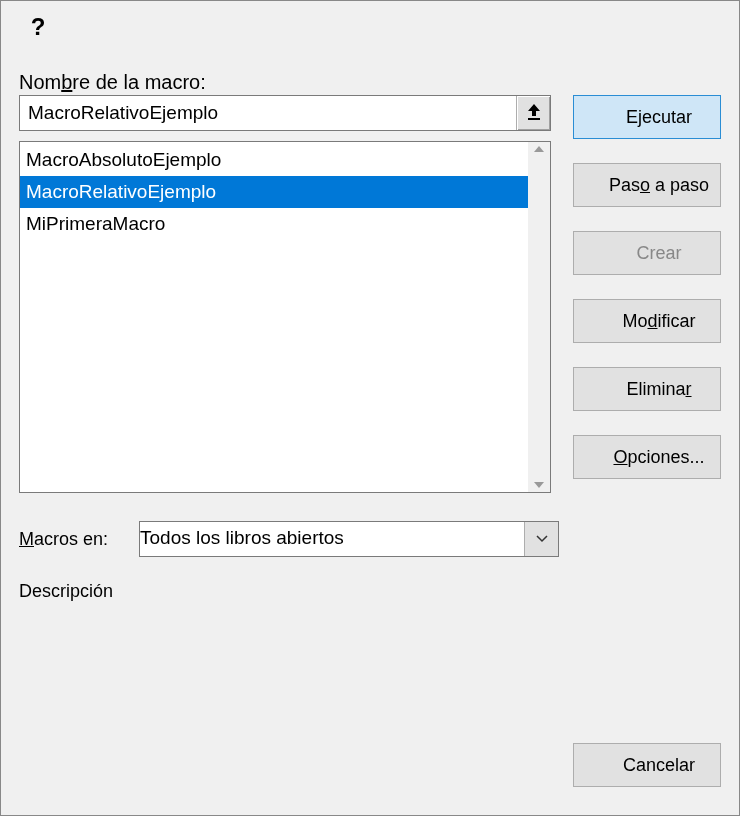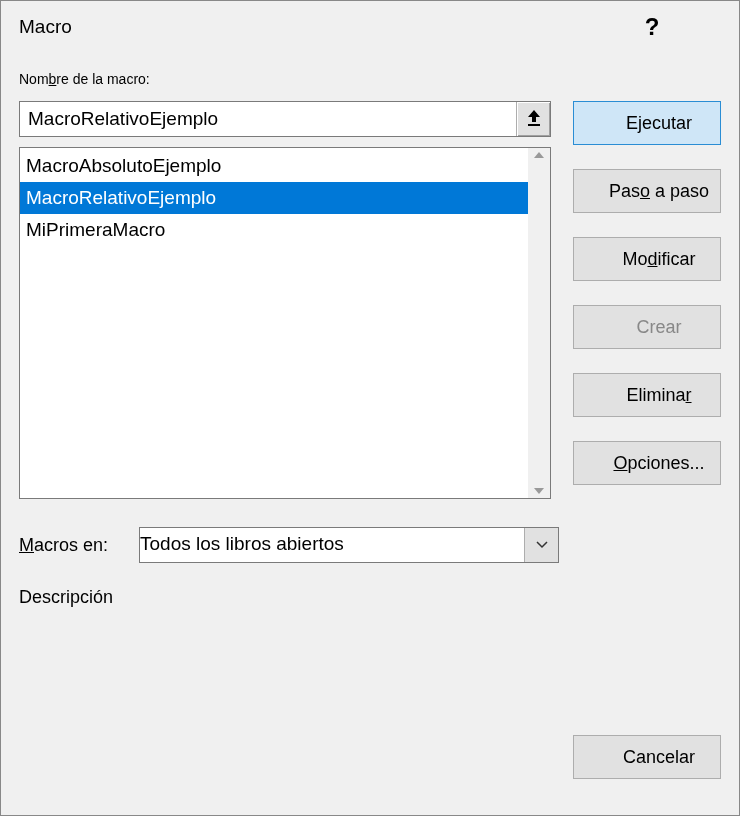--- a/index.html
+++ b/index.html
@@ -36,23 +36,23 @@
       justify-content: center;
       font-size: 20px;
     }
     .help-btn { font-size: 24px; font-weight: 600; }
     .content {
       padding: 18px 18px 0 18px;
       position: relative;
       height: calc(100% - 52px);
     }
     .field-label {
-      font-size: 14px;
+      font-size: 20px;
       color: #000;
-      margin-bottom: 14px;
+      margin-bottom: 1px;
     }
     .main-row {
       display: flex;
       gap: 22px;
     }
     .left-col { flex: 1; }
     .name-input-wrap {
       display: flex;
       border: 1px solid #7a7a7a;
       background: #fff;
@@ -175,30 +175,29 @@
       justify-content: center;
     }
     .select-chev svg { width: 12px; height: 8px; stroke: #333; stroke-width: 1.5; fill: none; }
     .desc-label {
       font-size: 18px;
       margin-top: 24px;
     }
     .cancel-btn {
       position: absolute;
       right: 18px;
-      bottom: 36px;
+      bottom: 28px;
       width: 148px;
     }
   </style>
 </head>
 <body>
 
 <div class="dialog">
   <div class="titlebar">
-    <div class="title">Macro</div>
     <div class="titlebar-btn help-btn">?</div>
     <div class="titlebar-btn">
       <span>
         <svg viewBox="0 0 16 16">
             <line x1="1" y1="1" x2="15" y2="15"></line>
             <line x1="15" y1="1" x2="1" y2="15"></line>
           </svg>
       </span>
     </div>
   </div>
@@ -234,24 +233,24 @@
         </div>
       </div>
 
       <div class="right-col">
         <button class="btn primary">
           <span>E</span><span class="underline">j</span><span>ecutar</span>
         </button>
         <button class="btn">
           <span>Pas</span><span class="underline">o</span><span> a paso</span>
         </button>
+        <button class="btn disabled">Crear</button>
         <button class="btn">
           <span>Mo</span><span class="underline">d</span><span>ificar</span>
         </button>
-        <button class="btn disabled">Crear</button>
         <button class="btn">
           <span>Elimina</span><span class="underline">r</span><span></span>
         </button>
         <button class="btn">
           <span></span><span class="underline">O</span><span>pciones...</span>
         </button>
       </div>
     </div>
 
     <div class="location-row">

